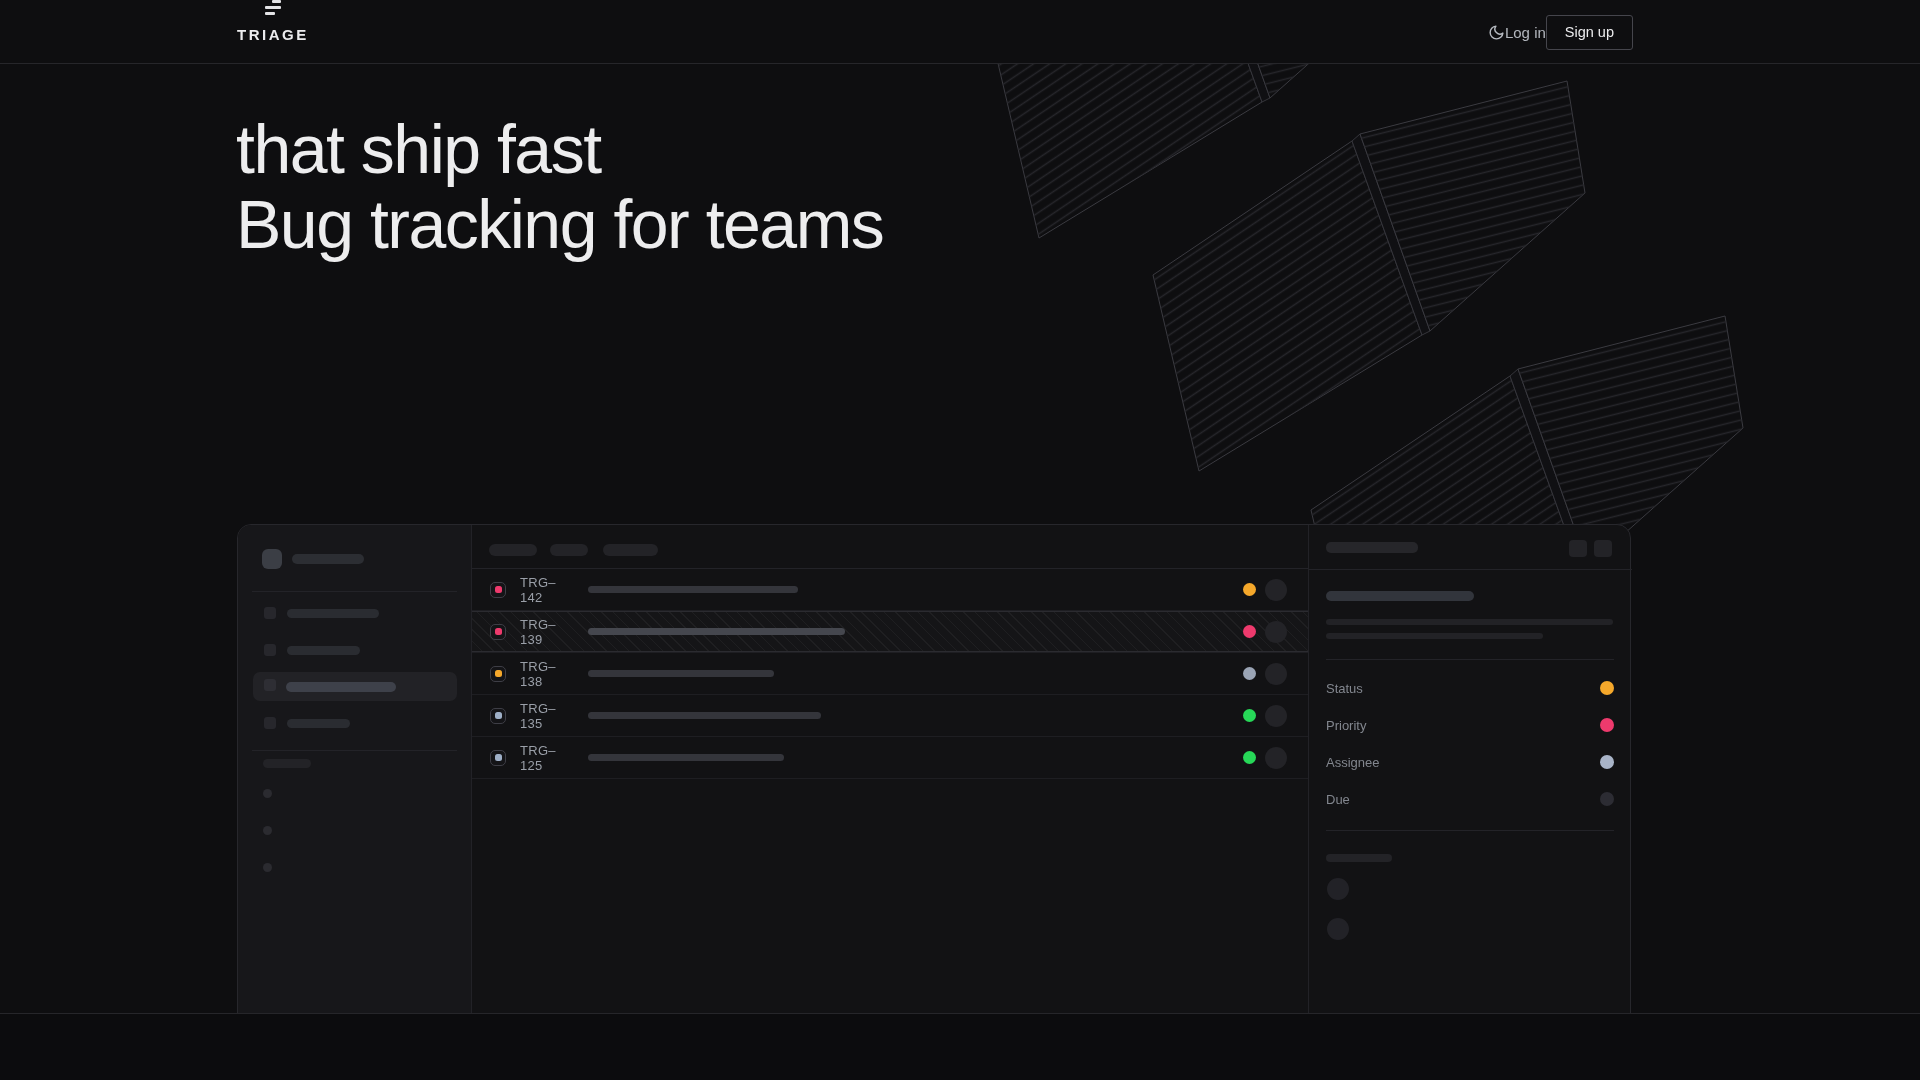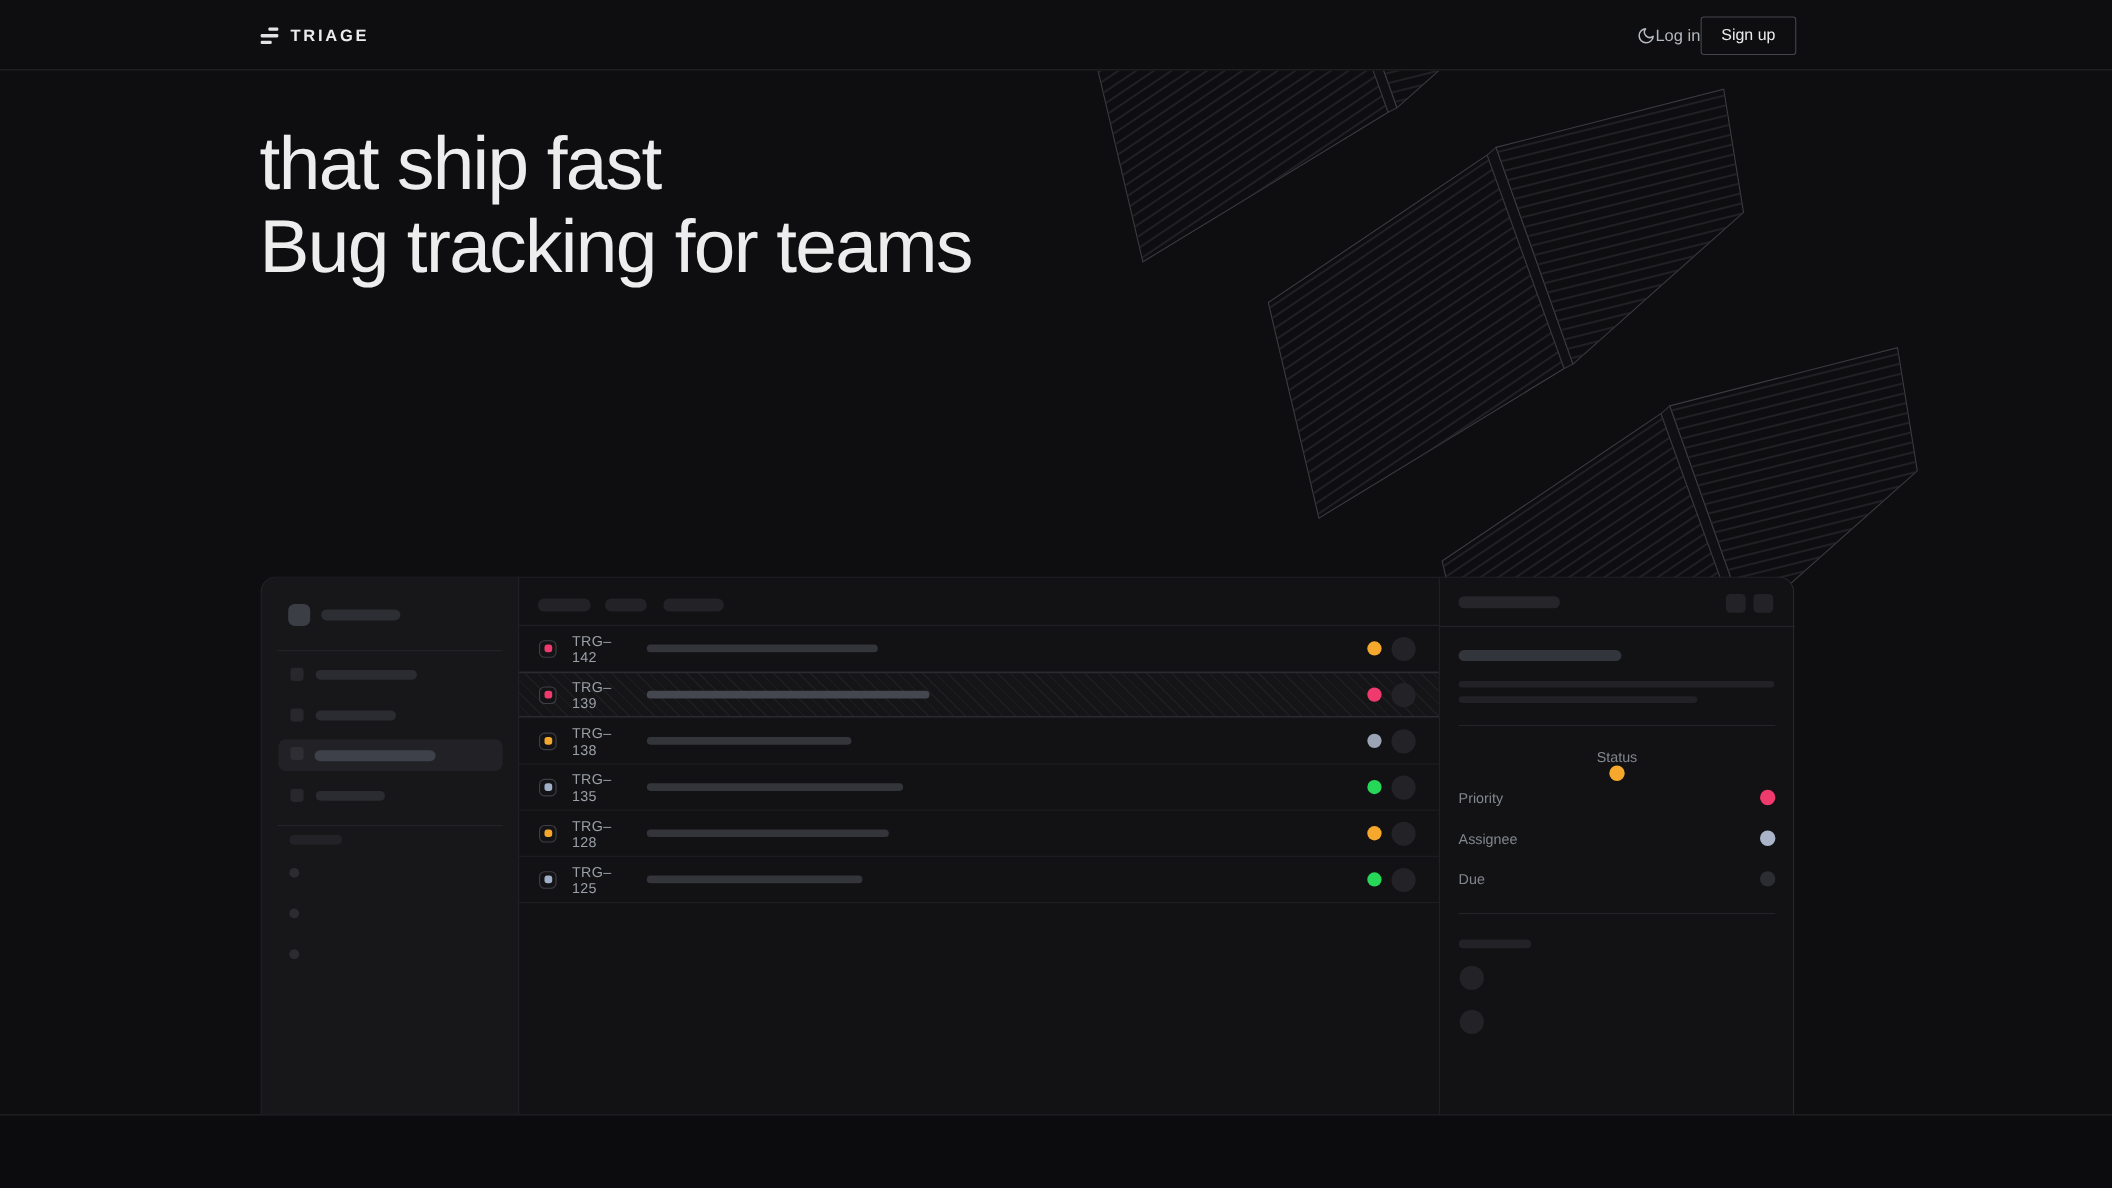--- a/index.html
+++ b/index.html
@@ -4,21 +4,21 @@
 <style>
   * { margin:0; padding:0; box-sizing:border-box; }
   html,body { background:#0e0e10; width:1920px; height:1080px; overflow:hidden;
     font-family:"Liberation Sans","DejaVu Sans",sans-serif; }
   .page { position:relative; width:1920px; height:1080px; background:#0e0e10; overflow:hidden; }
 
   
   .header { position:absolute; top:0; left:0; width:1920px; height:64px;
     border-bottom:1px solid #26262a; background:#0e0e10; z-index:6;
     display:flex; align-items:center; }
-  .brand { position:absolute; left:237px; top:0; height:64px; display:flex; align-items:center; gap:11px; }
+  .brand { position:absolute; left:237px; top:0; height:64px; display:flex; align-items:center; gap:11px;flex-direction:column; }
   .brand-icon { width:16px; height:15px; position:relative; }
   .brand-icon i { position:absolute; height:3px; background:#e3e3e6; border-radius:1px; }
   .brand-icon i:nth-child(1){ top:0; right:0; width:9px; }
   .brand-icon i:nth-child(2){ top:6px; left:0; width:16px; }
   .brand-icon i:nth-child(3){ top:12px; left:0; width:10px; }
   .brand-name { color:#ececee; font-size:15px; font-weight:bold; letter-spacing:2.5px; }
   .nav-right { position:absolute; right:287px; top:0; height:64px; display:flex; align-items:center; }
   .moon { width:17px; height:17px; display:block; }
   .login { color:#b3b7be; font-size:15px; cursor:pointer; }
   .signup { height:35px; padding:0 18px; display:flex; align-items:center;
@@ -206,29 +206,20 @@
     <span class="row-icon">
                 <span class="row-icon-dot" style="background: rgb(159, 176, 200);"></span>
               </span>
     <span class="row-id">TRG–135</span>
     <span class="row-title" style="width: 233px;"></span>
     <span class="row-status" style="background: rgb(39, 216, 88);"></span>
     <span class="row-avatar"></span>
   </div>
 
 
-  <div class="row">
-    <span class="row-icon">
-                <span class="row-icon-dot" style="background: rgb(245, 168, 43);"></span>
-              </span>
-    <span class="row-id">TRG–128</span>
-    <span class="row-title" style="width: 220px;"></span>
-    <span class="row-status" style="background: rgb(245, 168, 43);"></span>
-    <span class="row-avatar"></span>
-  </div>
 
   <div class="row">
     <span class="row-icon">
                 <span class="row-icon-dot" style="background: rgb(159, 176, 200);"></span>
               </span>
     <span class="row-id">TRG–125</span>
     <span class="row-title" style="width: 196px;"></span>
     <span class="row-status" style="background: rgb(39, 216, 88);"></span>
     <span class="row-avatar"></span>
   </div>
@@ -240,21 +231,21 @@
         <span class="dt-btn" style="left:261px;"></span>
         <span class="dt-btn" style="left:286px;"></span>
         <span class="divider-h" style="left:0; right:0; top:44px;"></span>
 
         <span class="ph" style="left:18px; top:66px; width:148px; height:10px; background:#32353c;"></span>
         <span class="ph" style="left:18px; top:94px; width:287px; height:6px; background:#222226;"></span>
         <span class="ph" style="left:18px; top:108px; width:217px; height:6px; background:#222226;"></span>
         <span class="divider-h" style="left:18px; right:18px; top:134px;"></span>
 
         <div id="fields-mount">
-  <div class="field-row" style="top: 156px; flex-direction: column;">
+  <div class="field-row" style="top: 156px;">
     <span class="field-label">Status</span>
     <span class="field-dot" style="background: rgb(245, 168, 43);"></span>
   </div>
 
   <div class="field-row" style="top: 193px;">
     <span class="field-label">Priority</span>
     <span class="field-dot" style="background: rgb(238, 58, 109);"></span>
   </div>
 
   <div class="field-row" style="top: 230px;">

